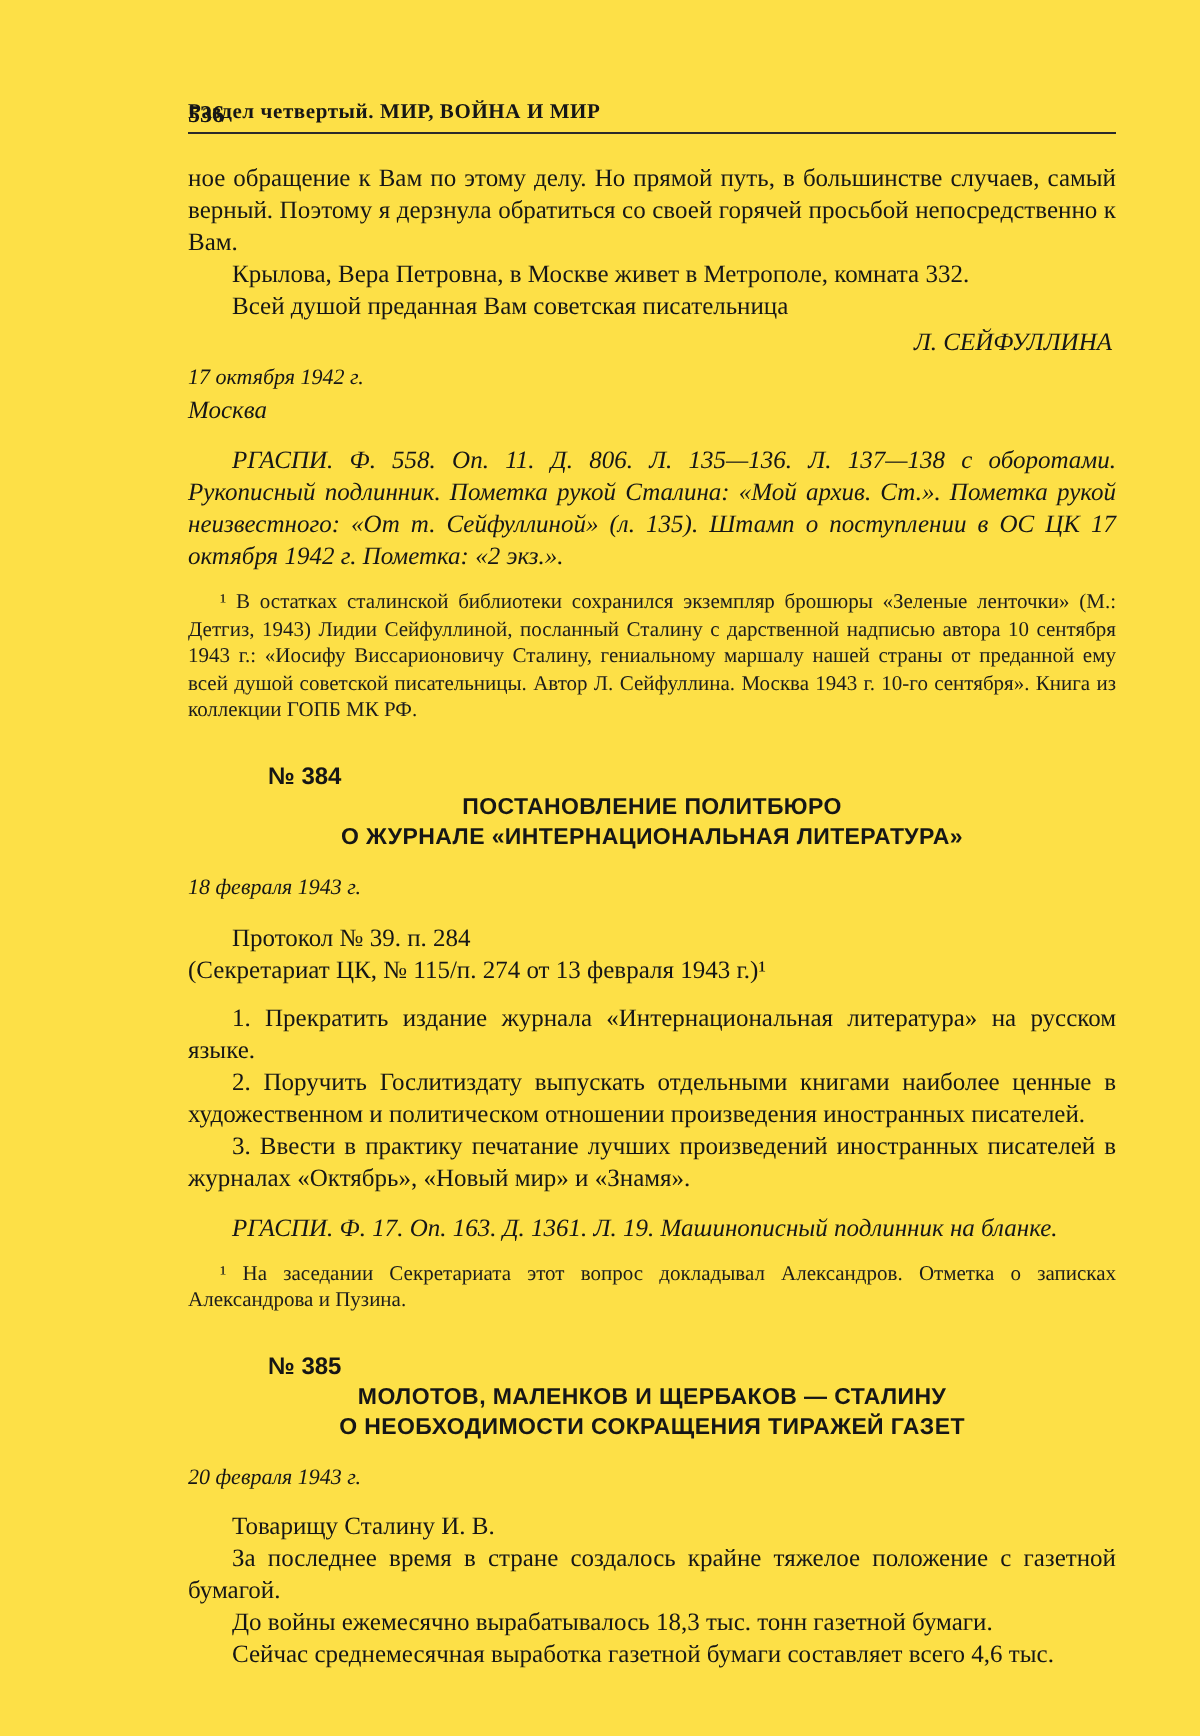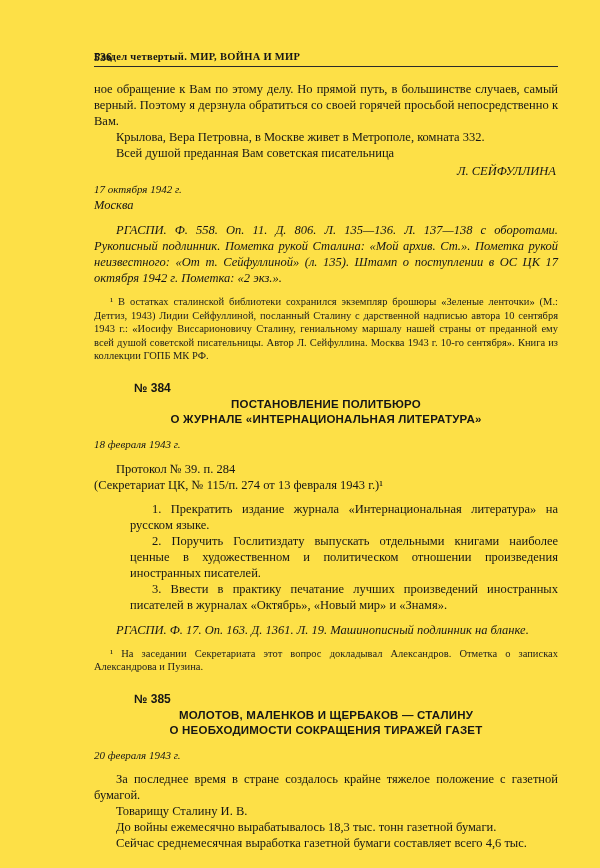--- a/index.html
+++ b/index.html
@@ -107,21 +107,21 @@
   .protocol-block { margin-top: 9px; }
   .protocol-l1 {
     font-size: 12.5px;
     line-height: 16px;
     text-indent: 22px;
   }
   .protocol-l2 {
     font-size: 12.5px;
     line-height: 16px;
   }
-  .items { margin-top: 8px; margin-left: 36px; }
+  .items { margin-top: 8px; }
   .body-block { margin-top: 8px; }
 </style>
 </head>
 <body>
 
 <div class="page">
 
   <div class="header">
     <span class="page-num">536</span>
     <span class="running-title">Раздел четвертый. МИР, ВОЙНА И МИР</span>
@@ -155,20 +155,20 @@
     <p class="archive">РГАСПИ. Ф. 17. Оп. 163. Д. 1361. Л. 19. Машинописный подлинник на бланке.</p>
     <p class="footnote">¹ На заседании Секретариата этот вопрос докладывал Александров. Отметка о записках Александрова и Пузина.</p>
   </section>
 
   <section class="doc">
     <p class="doc-number">№ 385</p>
     <p class="doc-title">МОЛОТОВ, МАЛЕНКОВ И ЩЕРБАКОВ — СТАЛИНУ</p>
     <p class="doc-title">О НЕОБХОДИМОСТИ СОКРАЩЕНИЯ ТИРАЖЕЙ ГАЗЕТ</p>
     <p class="doc-date">20 февраля 1943 г.</p>
     <div class="body-block">
+      <p class="p">Товарищу Сталину И. В.</p>
       <p class="p">За последнее время в стране создалось крайне тяжелое положение с газетной бумагой.</p>
-      <p class="p">Товарищу Сталину И. В.</p>
       <p class="p">До войны ежемесячно вырабатывалось 18,3 тыс. тонн газетной бумаги.</p>
       <p class="p">Сейчас среднемесячная выработка газетной бумаги составляет всего 4,6 тыс.</p>
     </div>
   </section>
 
 </div>
 
 </body></html>

